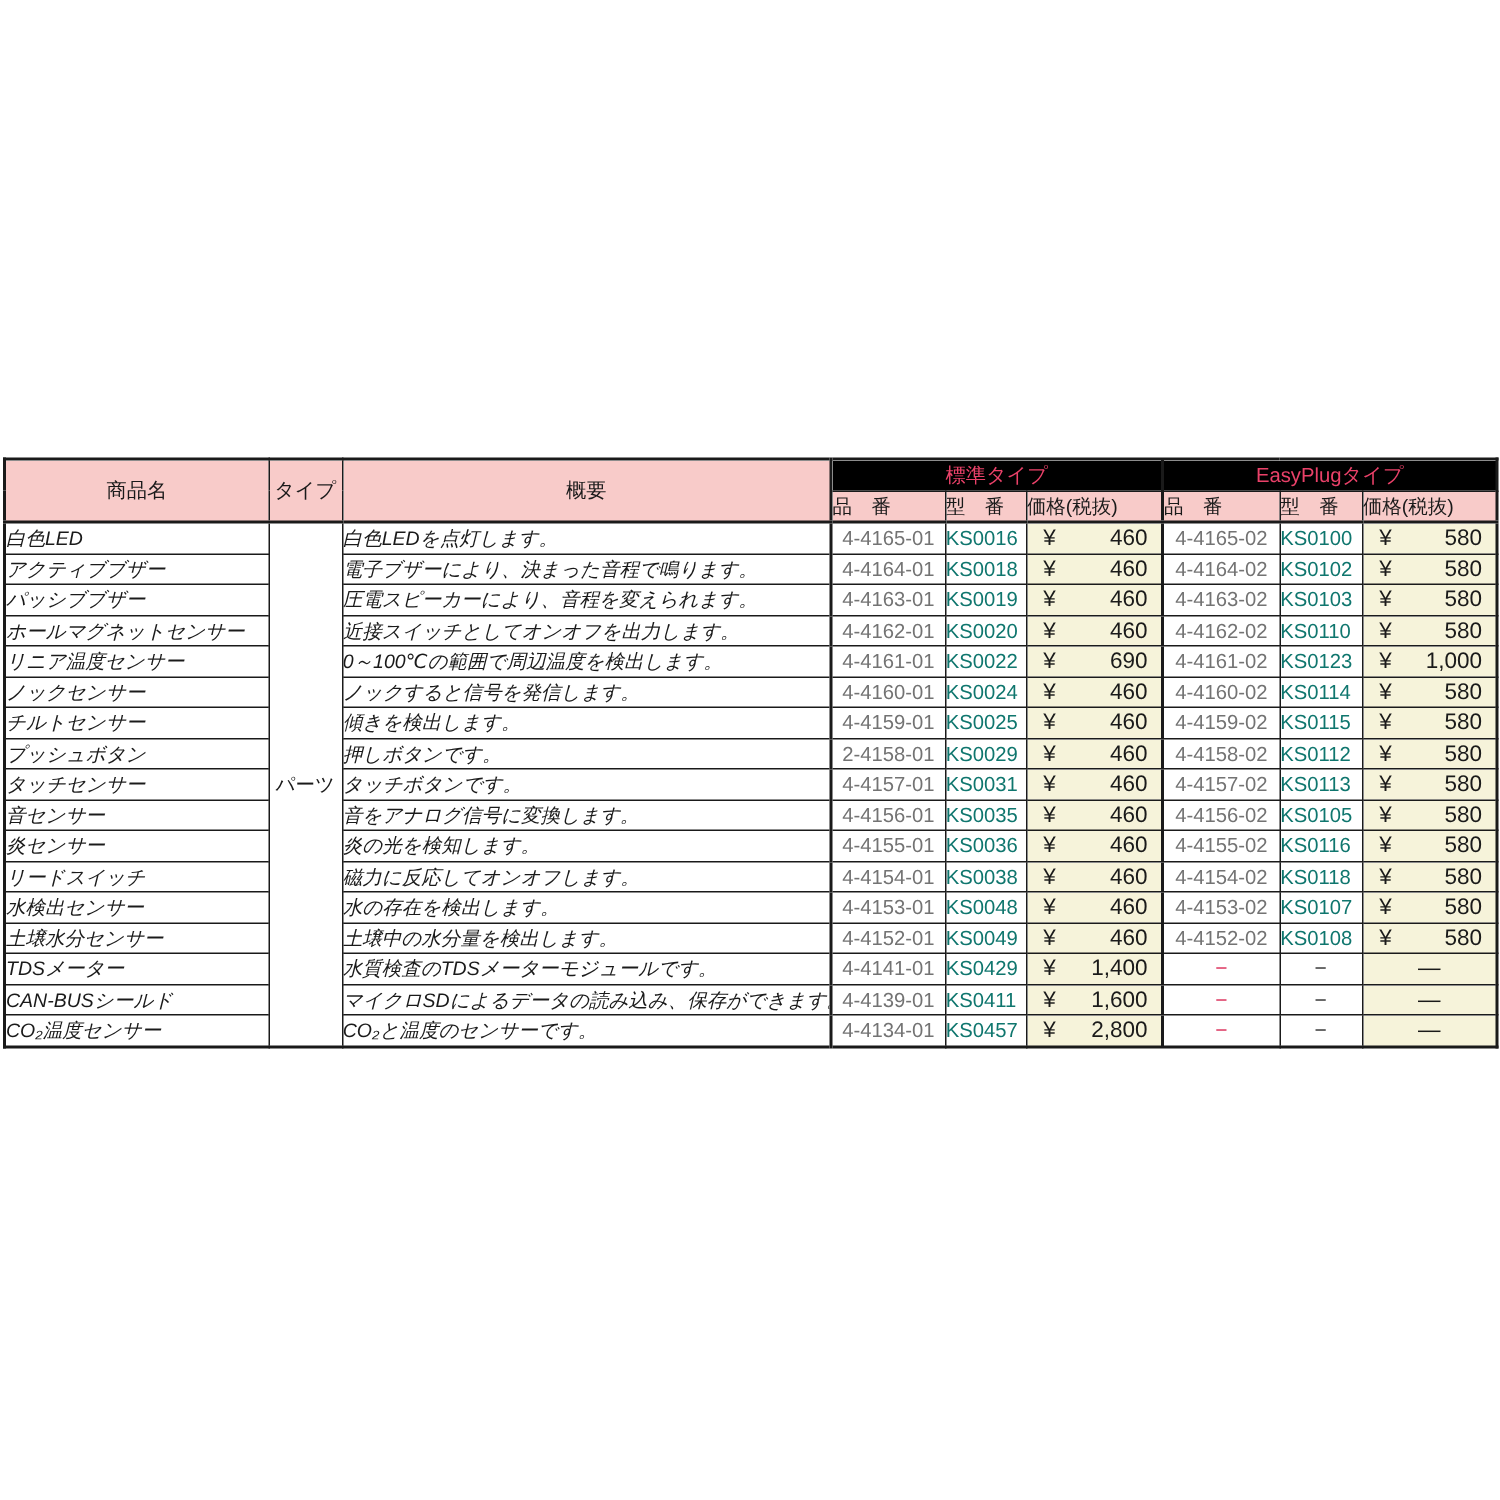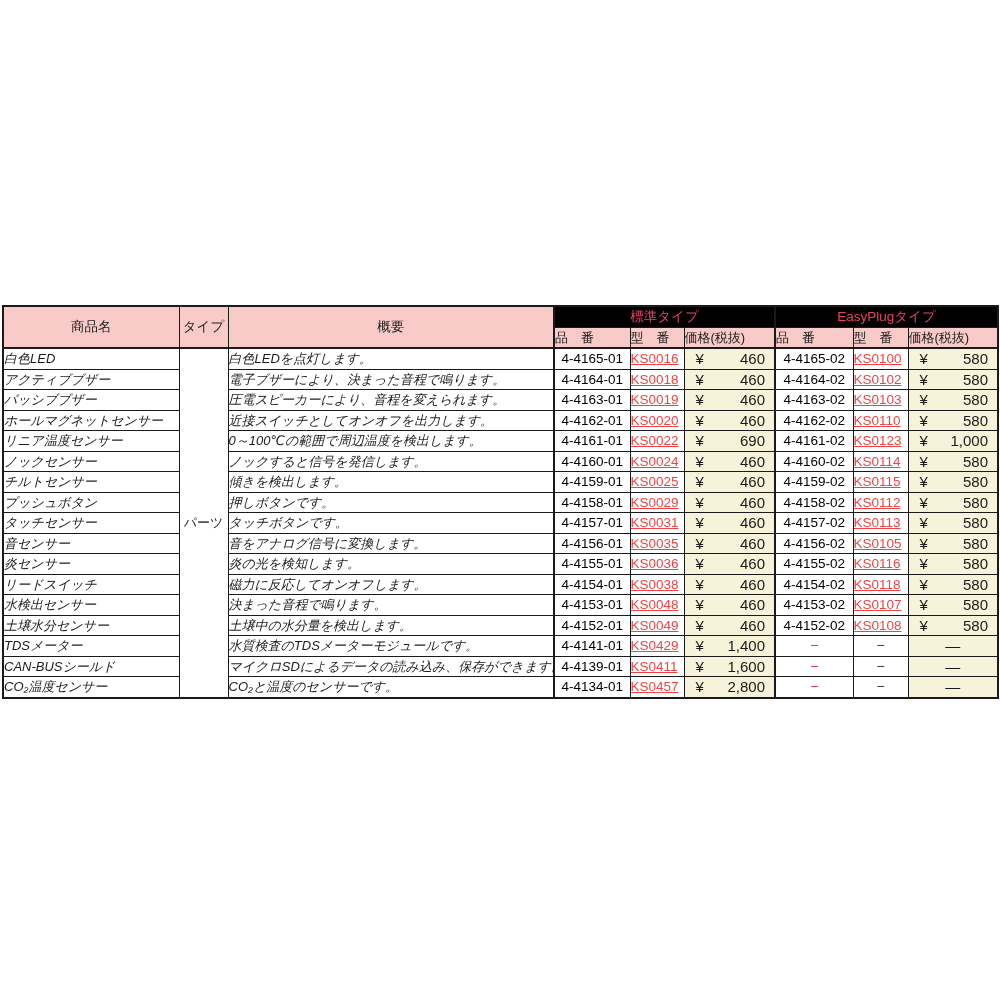--- a/index.html
+++ b/index.html
@@ -24,22 +24,22 @@
   .hdr-pink{background:#f8cbc9;text-align:center;font-size:13.5px;}
   .hdr-group{background:#000000;text-align:center;font-size:13.5px;font-weight:bold;color:#ea4169;}
   .hdr-sub{background:#f8cbc9;text-align:left;font-size:13px;border-bottom-width:2px !important;}
   .rowspan2{border-bottom-width:2px !important;}
   
   .sep-l{border-left-width:2px !important;}
   
   .name-cell{text-align:left;padding-left:4px;font-size:13px;font-style:italic;}
   .type-cell{text-align:center;font-size:13px;vertical-align:middle;}
   .desc-cell{text-align:left;padding-left:4px;font-size:13px;font-style:italic;}
-  .part-cell{text-align:center;font-size:13.5px;font-weight:bold;color:#000000;}
-  .model-cell{text-align:left;padding-left:3px;font-size:13.5px;color:#ef4444;text-decoration:underline;}
+  .part-cell{text-align:center;font-size:13.5px;font-weight:bold;color:#737373;}
+  .model-cell{text-align:left;padding-left:3px;font-size:13.5px;color:#0f766e;}
   .price-cell{background:#f6f3da;font-size:15px;font-weight:bold;color:#1a1a1a;}
   .price-inner{display:flex;justify-content:space-between;align-items:center;padding:0 9px 0 11px;height:100%;}
   .dash-center{text-align:center;}
   .dash-red{color:#dd3862;font-weight:bold;font-size:14px;}
   .dash-thin{color:#3a3a3a;font-weight:normal;font-size:14px;}
   .dash-bold{font-weight:bold;font-size:15px;}
 </style>
 </head>
 <body>
 
@@ -212,21 +212,21 @@
             <td class="price-cell">
               <div class="price-inner">
                 <span>¥</span>
                 <span>580</span>
               </div>
             </td>
           </tr>
           <tr>
             <td class="name-cell">プッシュボタン</td>
             <td class="desc-cell">押しボタンです。</td>
-            <td class="part-cell sep-l">4-4158-01</td>
+            <td class="part-cell sep-l">2-4158-01</td>
             <td class="model-cell">KS0029</td>
             <td class="price-cell">
               <div class="price-inner">
                 <span>¥</span>
                 <span>460</span>
               </div>
             </td>
             <td class="part-cell sep-l">4-4158-02</td>
             <td class="model-cell">KS0112</td>
             <td class="price-cell">
@@ -311,21 +311,21 @@
             <td class="model-cell">KS0118</td>
             <td class="price-cell">
               <div class="price-inner">
                 <span>¥</span>
                 <span>580</span>
               </div>
             </td>
           </tr>
           <tr>
             <td class="name-cell">水検出センサー</td>
-            <td class="desc-cell">決まった音程で鳴ります。</td>
+            <td class="desc-cell">水の存在を検出します。</td>
             <td class="part-cell sep-l">4-4153-01</td>
             <td class="model-cell">KS0048</td>
             <td class="price-cell">
               <div class="price-inner">
                 <span>¥</span>
                 <span>460</span>
               </div>
             </td>
             <td class="part-cell sep-l">4-4153-02</td>
             <td class="model-cell">KS0107</td>

